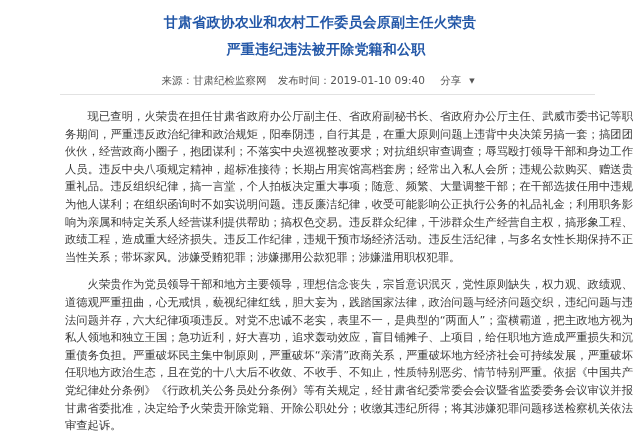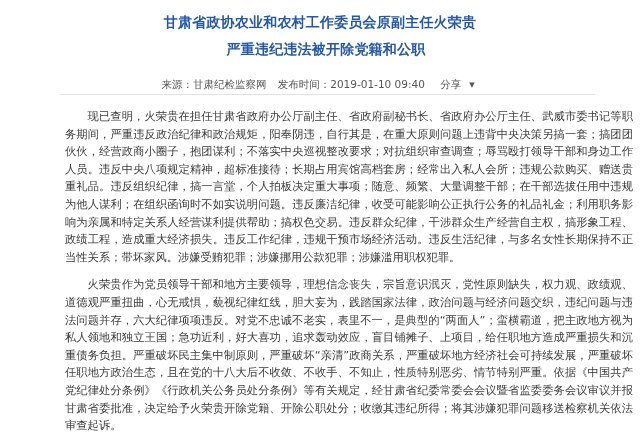--- a/index.html
+++ b/index.html
@@ -29,21 +29,21 @@
     .title.l1 { top: 11px; }
     .title.l2 { top: 38px; padding-left: 6px; }
     .meta {
       position: absolute;
       top: 74px;
       left: 0;
       width: 640px;
       text-align: center;
       font-size: 10.5px;
       color: #555555;
-      line-height: 20px;
+      line-height: 12px;
     }
     .meta span { margin: 0 4px; }
     .share {
       cursor: pointer;
     }
     .share-caret {
       display: inline-block;
       font-size: 7px;
       vertical-align: middle;
       margin-left: 2px;

